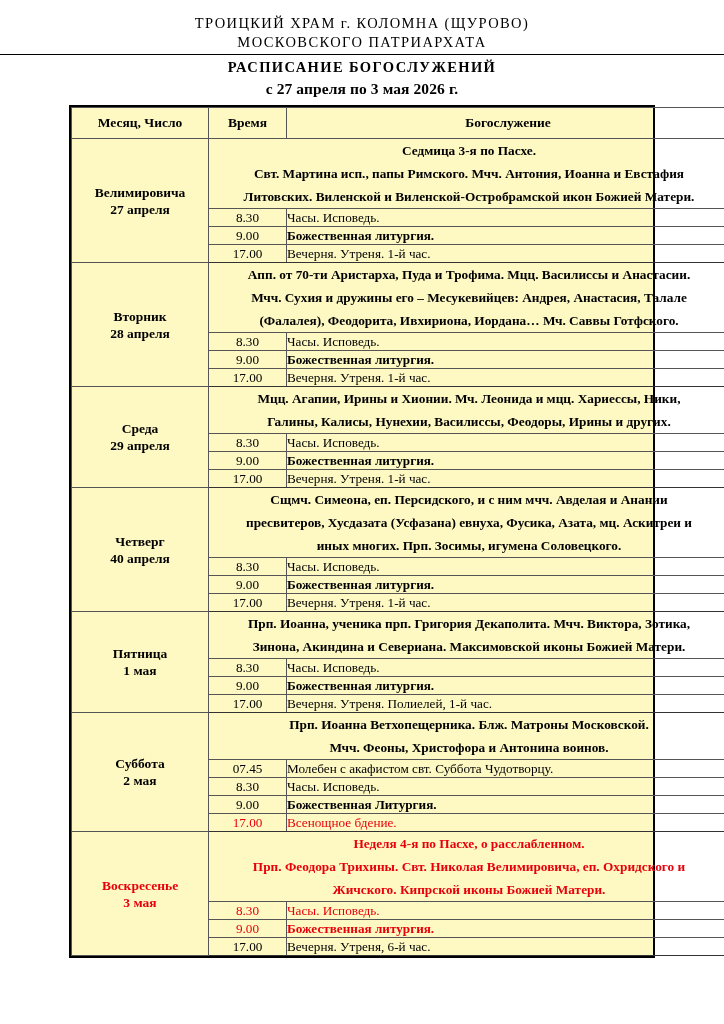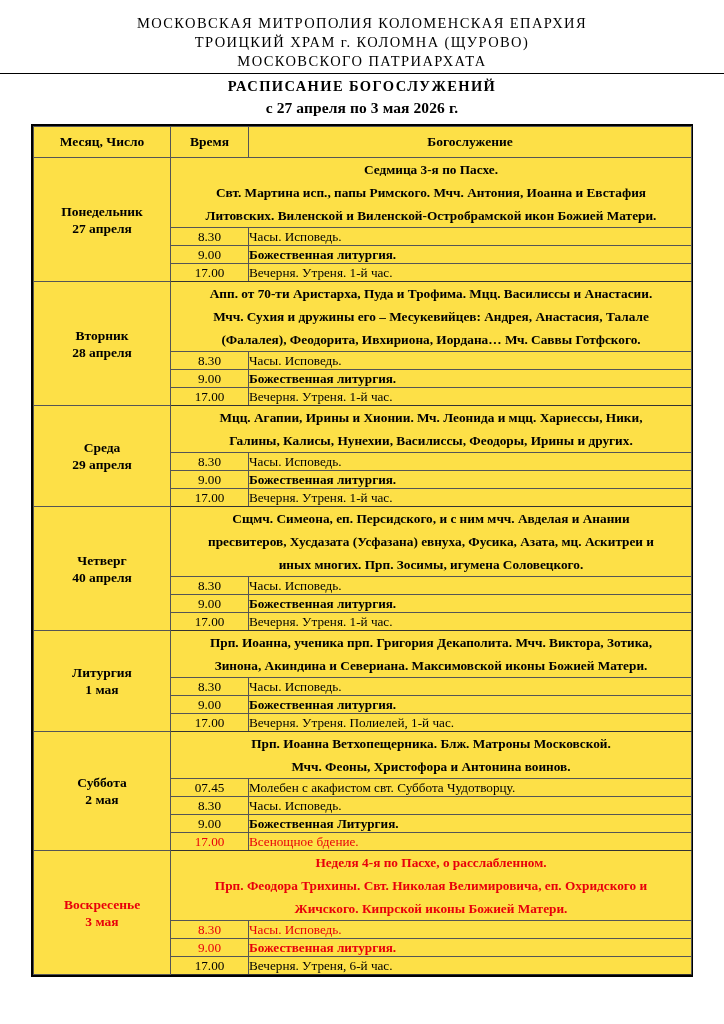--- a/index.html
+++ b/index.html
@@ -53,24 +53,24 @@
     font-size: 15.5px;
     font-weight: bold;
     line-height: 21px;
     padding-top: 1px;
     letter-spacing: 0.1px;
   }
 
   
   .table-wrap {
     margin: 6px auto 0 auto;
-    width: 662px;
+    width: 586px;
     border: 2.6px solid #000;
     box-sizing: border-box;
-    background: #fde047;
+    background: #fef9c3;
   }
   table.sched {
     border-collapse: collapse;
     width: 100%;
     table-layout: fixed;
   }
   table.sched td, table.sched th {
     border: 1px solid #555;
     vertical-align: middle;
     padding: 0;
@@ -137,21 +137,20 @@
 
   
   tr.day-last > td { border-bottom: 1.6px solid #333; }
 </style>
 </head>
 <body>
 
 <div class="page">
 
   <div class="doc-header">
-    <div class="hdr-line">МОСКОВСКАЯ МИТРОПОЛИЯ КОЛОМЕНСКАЯ ЕПАРХИЯ</div>
     <div class="hdr-line">ТРОИЦКИЙ ХРАМ г. КОЛОМНА (ЩУРОВО)</div>
     <div class="hdr-line">МОСКОВСКОГО ПАТРИАРХАТА</div>
     <div class="hdr-rule"></div>
     <div class="hdr-line-4">РАСПИСАНИЕ БОГОСЛУЖЕНИЙ</div>
     <div class="hdr-period">с 27 апреля по 3 мая 2026 г.</div>
   </div>
 
   <div class="table-wrap">
     <table class="sched">
       <colgroup>
@@ -160,21 +159,21 @@
         <col class="c-serv">
       </colgroup>
       <tbody id="sched-body">
           <tr>
             <td class="th-cell">Месяц, Число</td>
             <td class="th-cell">Время</td>
             <td class="th-cell">Богослужение</td>
           </tr>
           <tr>
             <td class="day-cell" rowspan="4">
-              <span class="d-name">Понедельник</span>
+              <span class="d-name">Велимировича</span>
               <span class="d-date">27 апреля</span>
             </td>
             <td class="desc-cell" colspan="2">
               <span class="dl">Седмица 3-я по Пасхе.</span>
               <span class="dl">Свт. Мартина исп., папы Римского. Мчч. Антония, Иоанна и Евстафия</span>
               <span class="dl">Литовских. Виленской и Виленской-Остробрамской икон Божией Матери.</span>
             </td>
           </tr>
           <tr>
             <td class="time-cell">8.30</td>
@@ -251,21 +250,21 @@
           <tr>
             <td class="time-cell">9.00</td>
             <td class="serv-cell bold">Божественная литургия.</td>
           </tr>
           <tr class="day-last">
             <td class="time-cell">17.00</td>
             <td class="serv-cell">Вечерня. Утреня. 1-й час.</td>
           </tr>
           <tr>
             <td class="day-cell" rowspan="4">
-              <span class="d-name">Литургия</span>
+              <span class="d-name">Пятница</span>
               <span class="d-date">1 мая</span>
             </td>
             <td class="desc-cell" colspan="2">
               <span class="dl">Прп. Иоанна, ученика прп. Григория Декаполита. Мчч. Виктора, Зотика,</span>
               <span class="dl">Зинона, Акиндина и Севериана. Максимовской иконы Божией Матери.</span>
             </td>
           </tr>
           <tr>
             <td class="time-cell">8.30</td>
             <td class="serv-cell">Часы. Исповедь.</td>

